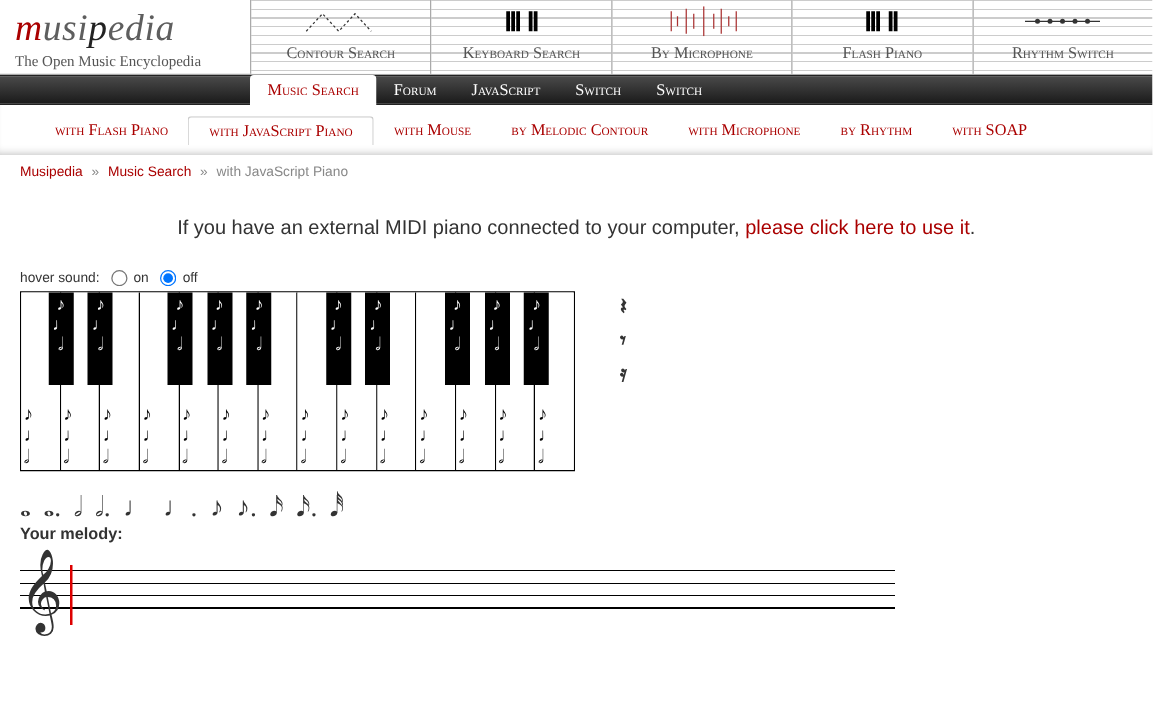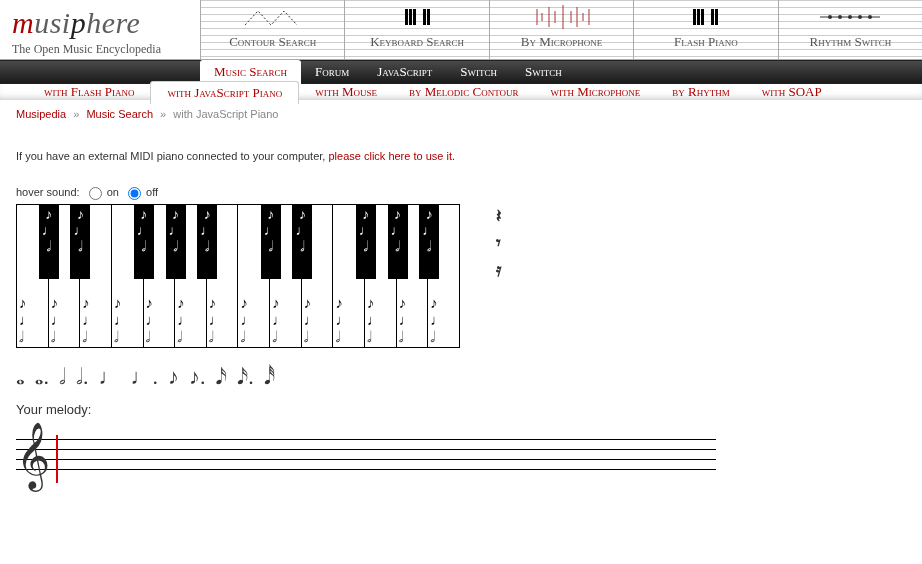--- a/index.html
+++ b/index.html
@@ -15,31 +15,31 @@
   .htab { flex: 1; background-image: repeating-linear-gradient(to bottom, #ccc 0, #ccc 1px, #fff 1px, #fff 7px); text-align: center; padding: 34px 4px 8px 4px; border-left: 1px solid #aaa; font-family: Georgia, serif; font-variant: small-caps; font-size: 13px; color: #555; cursor: pointer; position: relative; }
   .htab-icon { position: absolute; top: 4px; left: 0; right: 0; height: 26px; display: flex; justify-content: center; align-items: center; color: #222; }
   .htab-icon .kb { display:flex; gap:1px; }
   .htab-icon .kb span { width:3px; height:16px; background:#000; }
   .htab-icon svg { display:block; }
 
   .nav-bar { background: linear-gradient(to bottom, #4a4a4a, #1a1a1a); display: flex; align-items: center; padding-left: 200px; height: 24px; border-top: 1px solid #222; border-bottom: 1px solid #222; }
   .nav-item { color: #fff; font-family: Georgia, serif; font-variant: small-caps; padding: 4px 14px; font-size: 13px; cursor: pointer; }
   .nav-item.sel { background: #fff; color: #aa0000; border-top-left-radius: 3px; border-top-right-radius: 3px; }
 
-  .sub-nav { background: #fff; display: flex; padding-left: 28px; height: 16px; align-items: center; box-shadow: inset 0 -6px 8px -6px rgba(0,0,0,0.3); }
+  .sub-nav { background: #fff; display: flex; padding-left: 28px; height: 40px; align-items: center; box-shadow: inset 0 -6px 8px -6px rgba(0,0,0,0.3); }
   .sub-item { color: #aa0000; font-family: Georgia, serif; font-variant: small-caps; font-size: 13px; padding: 3px 16px; cursor: pointer; }
   .sub-item.sel { border: 1px solid #ccc; border-bottom: none; background: #fff; border-top-left-radius: 3px; border-top-right-radius: 3px; }
 
   .breadcrumb { padding: 8px 16px; color: #888; font-size: 11px; }
   .breadcrumb a { color: #aa0000; text-decoration: none; }
   .breadcrumb .sep { color: #888; margin: 0 4px; }
   .breadcrumb .cur { color: #888; }
 
   .content { padding: 8px 16px; }
-  .intro { font-size: 11px; margin: 14px 0; }
+  .intro { font-size: 16px; margin: 14px 0; text-align: center; }
   .intro a { color: #aa0000; text-decoration: none; }
 
   .std-btn { font-family: Arial, sans-serif; font-size: 13px; padding: 2px 10px; background: linear-gradient(#f7f7f7,#e4e4e4); border: 1px solid #999; border-radius: 2px; cursor: pointer; }
 
   .hover-row { margin-top: 24px; font-size: 11px; }
   .hover-row input { margin: 0 2px 0 6px; vertical-align: middle; }
 
   .piano-wrap { display: flex; align-items: flex-start; gap: 36px; margin-top: 4px; }
   .piano { position: relative; width: 444px; height: 144px; border: 1px solid #000; }
   .white-keys { position: absolute; inset: 0; display: flex; }
@@ -50,34 +50,34 @@
   .bkey .nt { color:#fff; font-size:14px; line-height:1; }
   .wkey .notes { position:absolute; bottom:3px; left:2px; right:2px; display:flex; flex-direction:column; gap:2px; }
   .wkey .notes .nt { font-size:15px; line-height:1; color:#000; }
 
   .rest-col { display:flex; flex-direction:column; gap:6px; font-size:18px; font-family: serif; padding-top:2px; }
   .rest-col span { cursor:pointer; font-weight:bold; }
 
   .dur-row { margin-top:16px; display:flex; gap:10px; font-family: serif; font-size:22px; align-items:center; }
   .dur-row span { cursor:pointer; }
 
-  .melody-lbl { font-weight: normal; font-size: 13px; margin-top: 12px; }
+  .melody-lbl { font-weight: bold; font-size: 13px; margin-top: 0; }
   .staff { margin-top: 12px; position: relative; width: 700px; height: 60px; }
   .staff .lines { position: absolute; top: 10px; left: 0; right: 0; height: 40px; background: repeating-linear-gradient(to bottom, #000 0, #000 1px, transparent 1px, transparent 10px); }
   .staff .clef { position: absolute; left: 0; top: -2px; font-family: serif; font-size: 58px; line-height: 1; }
   .staff .cursor { position: absolute; left: 40px; top: 6px; width: 2px; height: 48px; background: #d00; }
 
 </style>
 </head>
 <body>
 
 <div class="top-header">
   <div class="logo-area">
     <div class="logo-title">
-      <span class="m">m</span><span>usi</span><span class="p">p</span><span>here</span>
+      <span class="m">m</span><span>usi</span><span class="p">p</span><span>edia</span>
     </div>
     <div class="tagline">The Open Music Encyclopedia</div>
   </div>
   <div class="header-tabs">
     <div class="htab">
       <div class="htab-icon">
           <svg width="60" height="20">
             <polyline points="2,18 15,4 28,18 41,4 54,18" stroke="#333" stroke-width="1" fill="none" stroke-dasharray="2 2"></polyline>
           </svg>
         </div>

